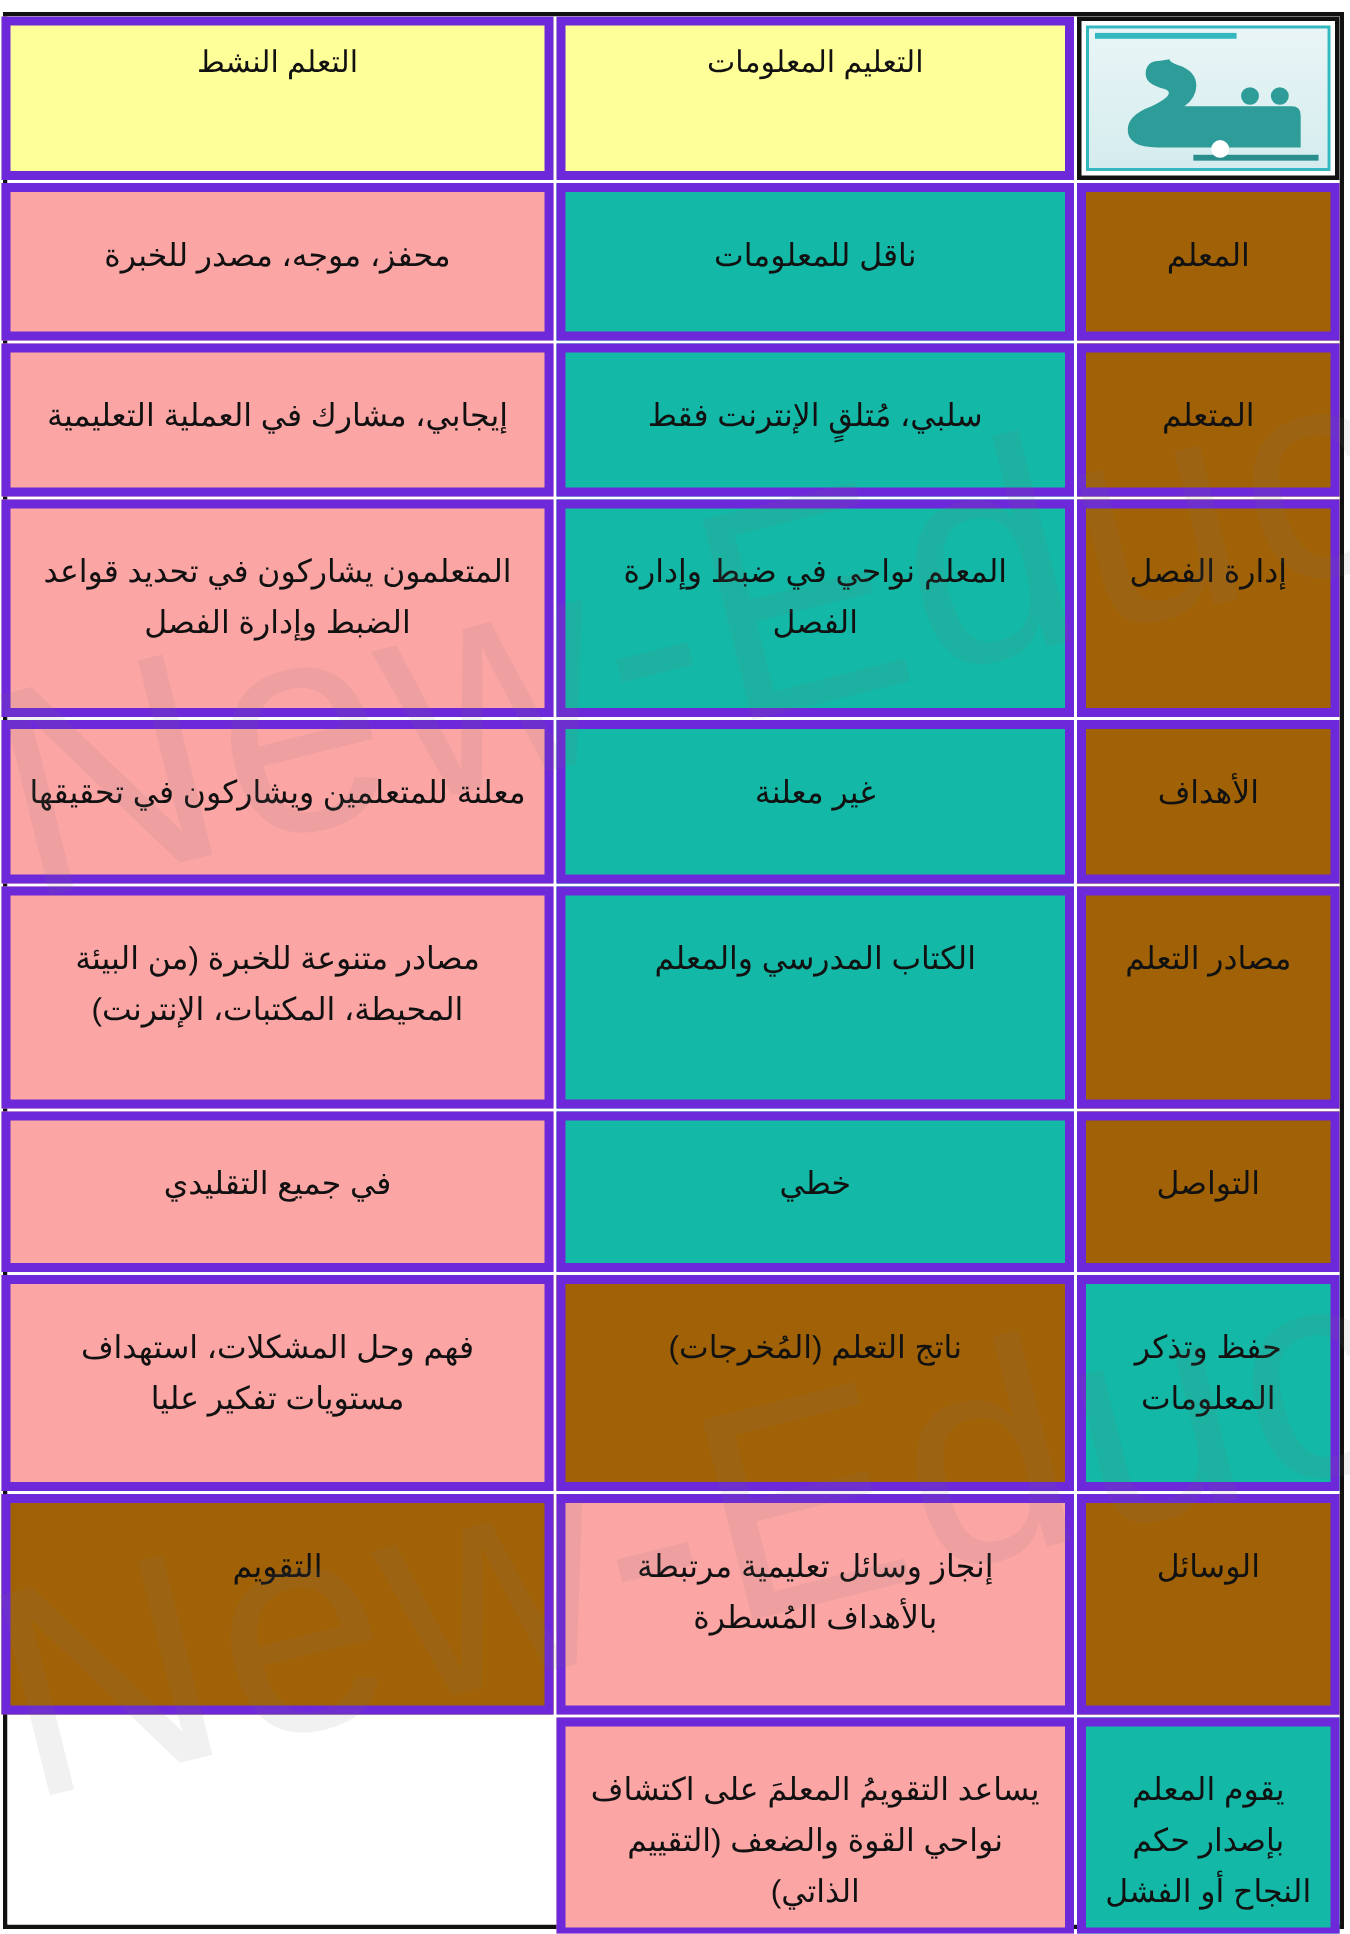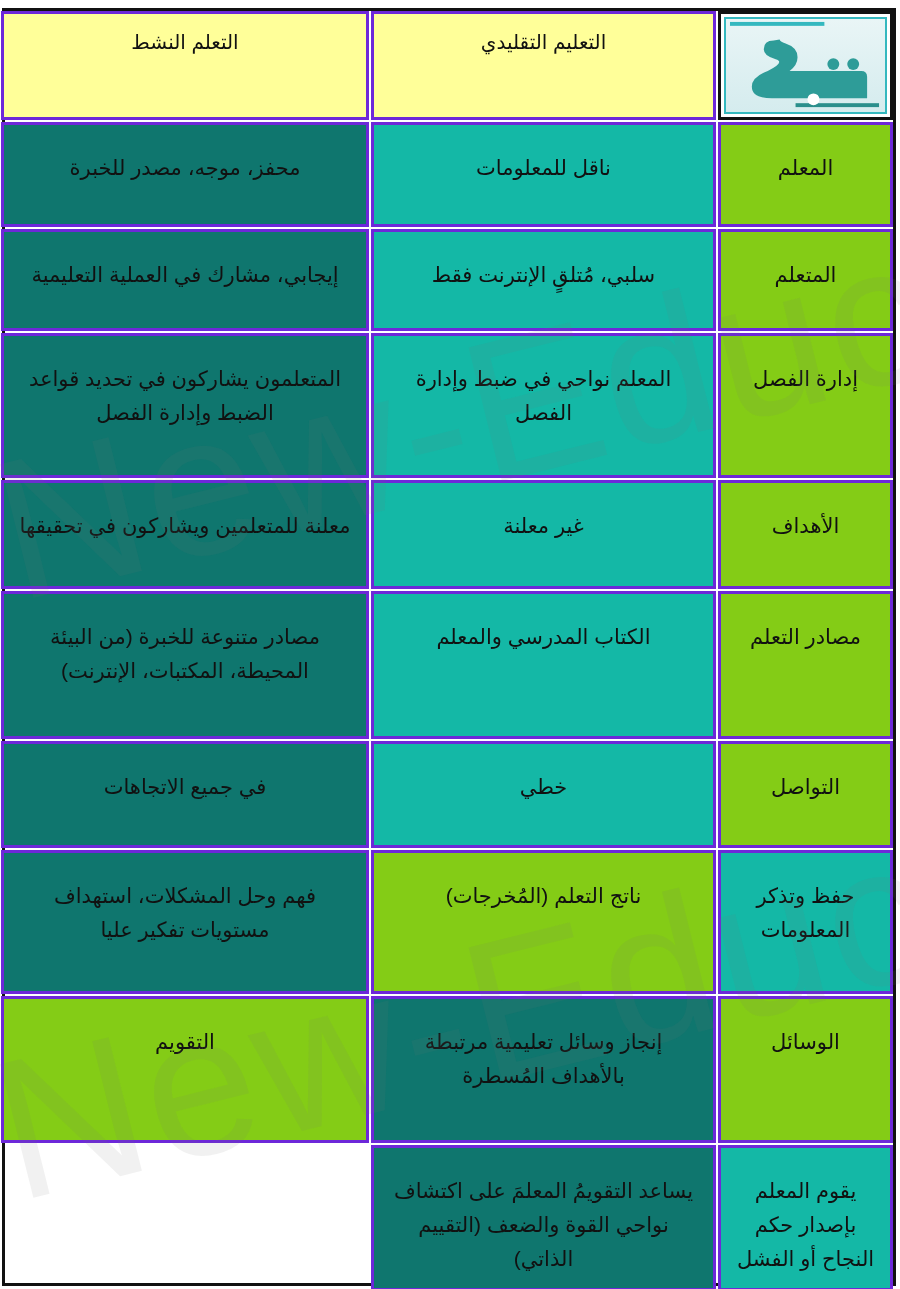--- a/index.html
+++ b/index.html
@@ -5,29 +5,29 @@
   html, body { margin: 0; padding: 0; background: #ffffff; }
   body { width: 900px; height: 1289px; position: relative; overflow: hidden;
          font-family: "Liberation Sans", "DejaVu Sans", sans-serif; }
   .frame { position: absolute; left: 2px; top: 8px; width: 894px; height: 1278px;
            border: 3px solid #111; box-sizing: border-box; background: #fff; }
   .grid { position: absolute; left: 5px; top: 11px; width: 888px; height: 1272px;
           display: grid; direction: rtl;
           grid-template-columns: 175px 345px 368px;
           grid-template-rows: 109px 105px 102px 145px 109px 148px 107px 144px 147px 146px;
           gap: 2px; background: #fff; }
-  .cell { border: 3px solid #6d28d9; box-sizing: border-box; display: flex;
+  .cell { border: 6px solid #6d28d9; box-sizing: border-box; display: flex;
           justify-content: center; align-items: flex-start; text-align: center;
           direction: rtl; font-size: 21px; line-height: 34px; color: #111;
           padding: 26px 12px 23px; }
   .hdr { background: #ffff99; align-items: center; padding-top: 0; font-size: 20px; }
   .hdr span { position: relative; top: -12px; }
-  .label { background: #84cc16; }
+  .label { background: #a16207; }
   .trad { background: #14b8a6; }
-  .active { background: #0f766e; }
+  .active { background: #fca5a5; }
   .logo-cell { background: #ffffff; padding: 3px; border: 3px solid #111; }
   .logo { width: 100%; height: 100%; background: linear-gradient(#e9f5f6, #d5ecee);
           position: relative; box-sizing: border-box; border: 2px solid #34b8bf; }
   .logo svg { position: absolute; left: 0; top: 0; width: 100%; height: 100%; }
   .watermark { position: absolute; pointer-events: none; font-family: "Liberation Sans", sans-serif;
                font-size: 200px; color: rgba(120,120,120,0.10); white-space: nowrap;
                transform: rotate(-14deg); letter-spacing: 4px; }
 </style>
 </head>
 <body>
@@ -42,21 +42,21 @@
         <rect x="4" y="3" width="95" height="4" fill="#34b8bf"></rect>
         <rect x="70" y="86" width="84" height="4" fill="#2a8f8c"></rect>
         <path d="M48 22 q-10 0 -10 9 q0 7 12 10 q10 3 -8 12 q-16 6 -16 16 q0 12 20 12 h96 v-22 q0 -6 -6 -6 h-72 q8 -6 8 -14 q0 -10 -12 -14 q-6 -2 -6 -4 z" fill="#2e9c98"></path>
         <circle cx="108" cy="46" r="6" fill="#2e9c98"></circle>
         <circle cx="128" cy="46" r="6" fill="#2e9c98"></circle>
         <circle cx="88" cy="82" r="6" fill="#ffffff"></circle>
       </svg>
     </div>
   </div>
   <div class="cell hdr">
-      <span>التعليم التقليدي</span>
+      <span>التعليم المعلومات</span>
     </div>
   <div class="cell hdr">
       <span>التعلم النشط</span>
     </div>
 
   <div class="cell label">المعلم</div>
   <div class="cell trad">ناقل للمعلومات</div>
   <div class="cell active">محفز، موجه، مصدر للخبرة</div>
 
   <div class="cell label">المتعلم</div>
@@ -70,21 +70,21 @@
   <div class="cell label">الأهداف</div>
   <div class="cell trad">غير معلنة</div>
   <div class="cell active">معلنة للمتعلمين ويشاركون في تحقيقها</div>
 
   <div class="cell label">مصادر التعلم</div>
   <div class="cell trad">الكتاب المدرسي والمعلم</div>
   <div class="cell active">مصادر متنوعة للخبرة (من البيئة المحيطة، المكتبات، الإنترنت)</div>
 
   <div class="cell label">التواصل</div>
   <div class="cell trad">خطي</div>
-  <div class="cell active">في جميع الاتجاهات</div>
+  <div class="cell active">في جميع التقليدي</div>
 
   <div class="cell trad">حفظ وتذكر المعلومات</div>
   <div class="cell label">ناتج التعلم (المُخرجات)</div>
   <div class="cell active">فهم وحل المشكلات، استهداف مستويات تفكير عليا</div>
 
   <div class="cell label">الوسائل</div>
   <div class="cell active">إنجاز وسائل تعليمية مرتبطة بالأهداف المُسطرة</div>
 
   <div class="cell label">التقويم</div>
   <div class="cell trad">يقوم المعلم بإصدار حكم النجاح أو الفشل</div>

